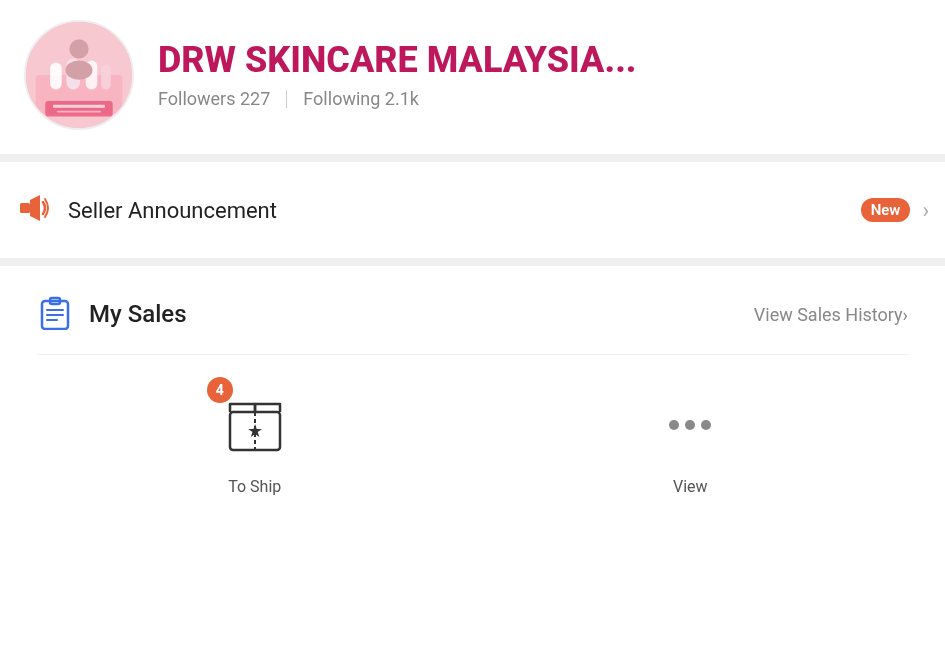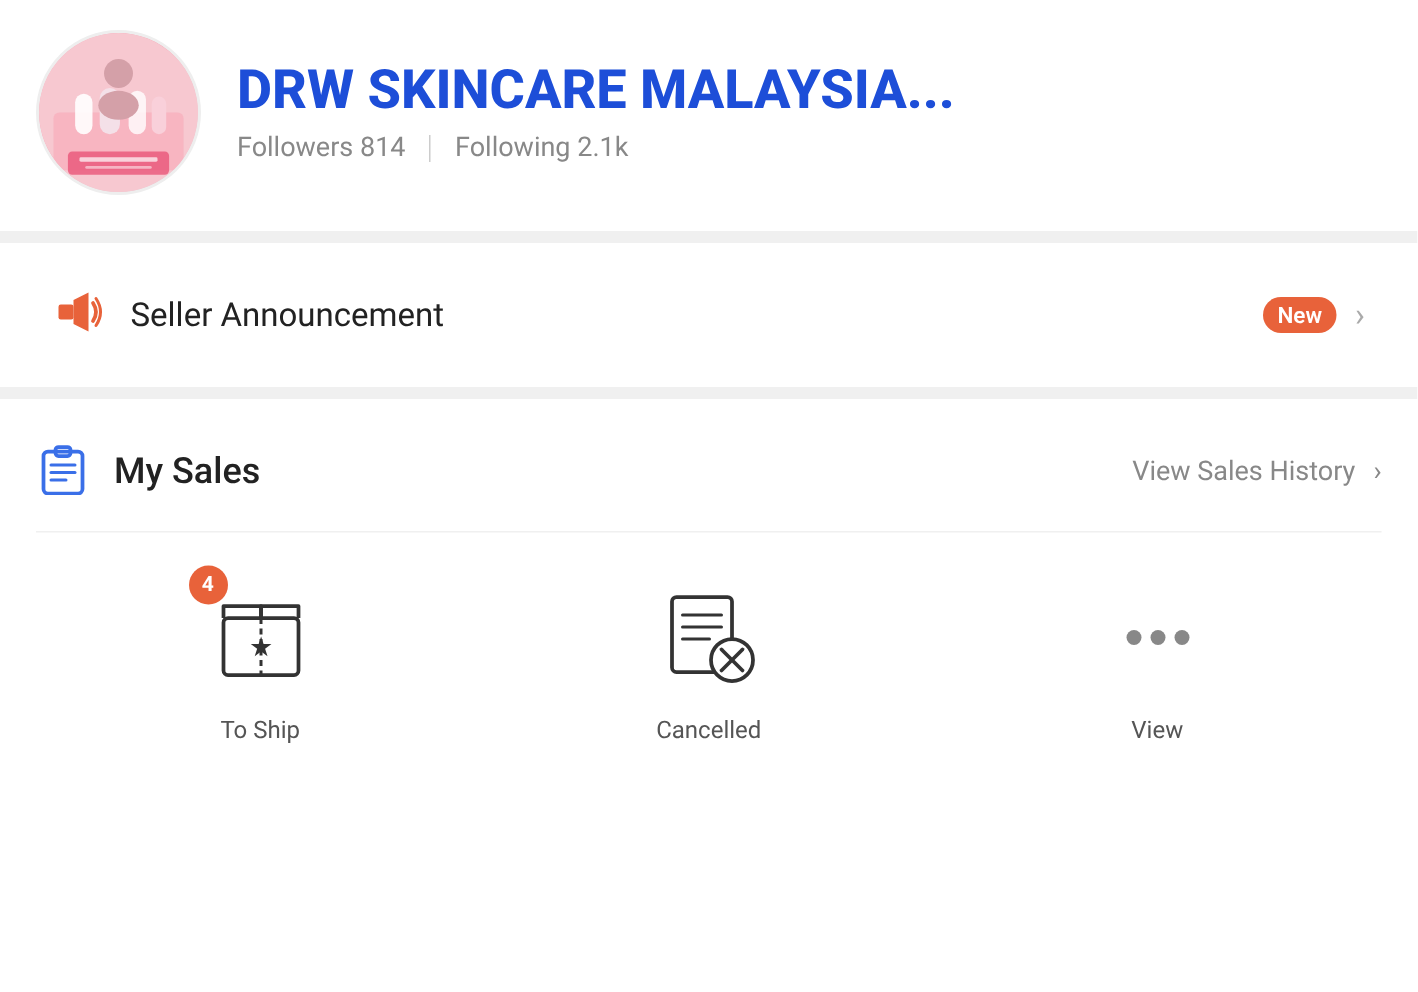--- a/index.html
+++ b/index.html
@@ -41,21 +41,21 @@
       height: 100%;
     }
 
     .profile-info {
       flex: 1;
     }
 
     .profile-name {
       font-size: 36px;
       font-weight: 800;
-      color: #1d4ed8;
+      color: #be185d;
       line-height: 1.1;
       margin-bottom: 8px;
     }
 
     .profile-stats {
       display: flex;
       align-items: center;
       color: #888888;
       font-size: 18px;
     }
@@ -70,21 +70,21 @@
     
     .section-divider {
       height: 8px;
       background: #f0f0f0;
     }
 
     
     .announcement-section {
       display: flex;
       align-items: center;
-      padding: 28px 35px;
+      padding: 28px 16px;
       background: #ffffff;
       cursor: pointer;
     }
 
     .announcement-icon {
       margin-right: 16px;
       color: #e8623a;
     }
 
     .announcement-text {
@@ -106,21 +106,21 @@
 
     .chevron-right {
       color: #aaaaaa;
       font-size: 22px;
       margin-left: 12px;
     }
 
     
     .sales-section {
       background: #ffffff;
-      padding: 0 24px;
+      padding: 0 37px;
     }
 
     .sales-header {
       display: flex;
       align-items: center;
       padding: 28px 0 20px 0;
       border-bottom: 1px solid #f0f0f0;
     }
 
     .sales-icon {
@@ -133,21 +133,21 @@
       font-weight: 500;
       color: #222222;
       flex: 1;
     }
 
     .view-history {
       font-size: 18px;
       color: #888888;
       display: flex;
       align-items: center;
-      gap: 12px;
+      gap: 0;
     }
 
     
     .sales-items {
       display: flex;
       justify-content: space-around;
       padding: 30px 0 20px 0;
     }
 
     .sales-item {
@@ -225,21 +225,21 @@
 
       <rect x="20" y="82" width="70" height="16" rx="3" fill="#e85578" opacity="0.8"></rect>
       <rect x="28" y="86" width="54" height="3" rx="1" fill="#ffffff" opacity="0.7"></rect>
       <rect x="32" y="92" width="46" height="2" rx="1" fill="#ffffff" opacity="0.5"></rect>
     </svg>
   </div>
   <div class="profile-info">
     <div class="profile-name">DRW SKINCARE MALAYSIA...</div>
     <div class="profile-stats">
       <span>Followers</span>&nbsp;
-      <span>814</span>
+      <span>227</span>
       <div class="stat-divider"></div>
       <span>Following</span>&nbsp;
       <span>2.1k</span>
     </div>
   </div>
 </div>
 
 <div class="section-divider"></div>
 
 <div class="announcement-section">
@@ -295,37 +295,20 @@
           <path d="M60 22 L60 14 L35 14 L35 22" stroke="#333" stroke-width="2.5" fill="none" stroke-linejoin="round"></path>
 
           <line x1="35" y1="22" x2="35" y2="60" stroke="#333" stroke-width="2" stroke-dasharray="4,3"></line>
 
           <text x="35" y="47" text-anchor="middle" font-size="18" fill="#333">★</text>
         </svg>
       </div>
       <span class="sales-item-label">To Ship</span>
     </div>
 
-    <div class="sales-item">
-      <div class="sales-item-icon-wrapper">
-        <svg width="70" height="70" viewBox="0 0 70 70" fill="none" xmlns="http://www.w3.org/2000/svg">
-
-          <rect x="10" y="8" width="40" height="50" rx="3" stroke="#333" stroke-width="2.5" fill="none"></rect>
-
-          <line x1="17" y1="20" x2="43" y2="20" stroke="#333" stroke-width="2" stroke-linecap="round"></line>
-          <line x1="17" y1="28" x2="43" y2="28" stroke="#333" stroke-width="2" stroke-linecap="round"></line>
-          <line x1="17" y1="36" x2="35" y2="36" stroke="#333" stroke-width="2" stroke-linecap="round"></line>
-
-          <circle cx="50" cy="50" r="14" fill="#ffffff" stroke="#333" stroke-width="2.5"></circle>
-          <line x1="43" y1="43" x2="57" y2="57" stroke="#333" stroke-width="2.5" stroke-linecap="round"></line>
-          <line x1="57" y1="43" x2="43" y2="57" stroke="#333" stroke-width="2.5" stroke-linecap="round"></line>
-        </svg>
-      </div>
-      <span class="sales-item-label">Cancelled</span>
-    </div>
 
 
     <div class="sales-item">
       <div class="sales-item-icon-wrapper">
         <div class="dots-icon">
           <div class="dot"></div>
           <div class="dot"></div>
           <div class="dot"></div>
         </div>
       </div>

